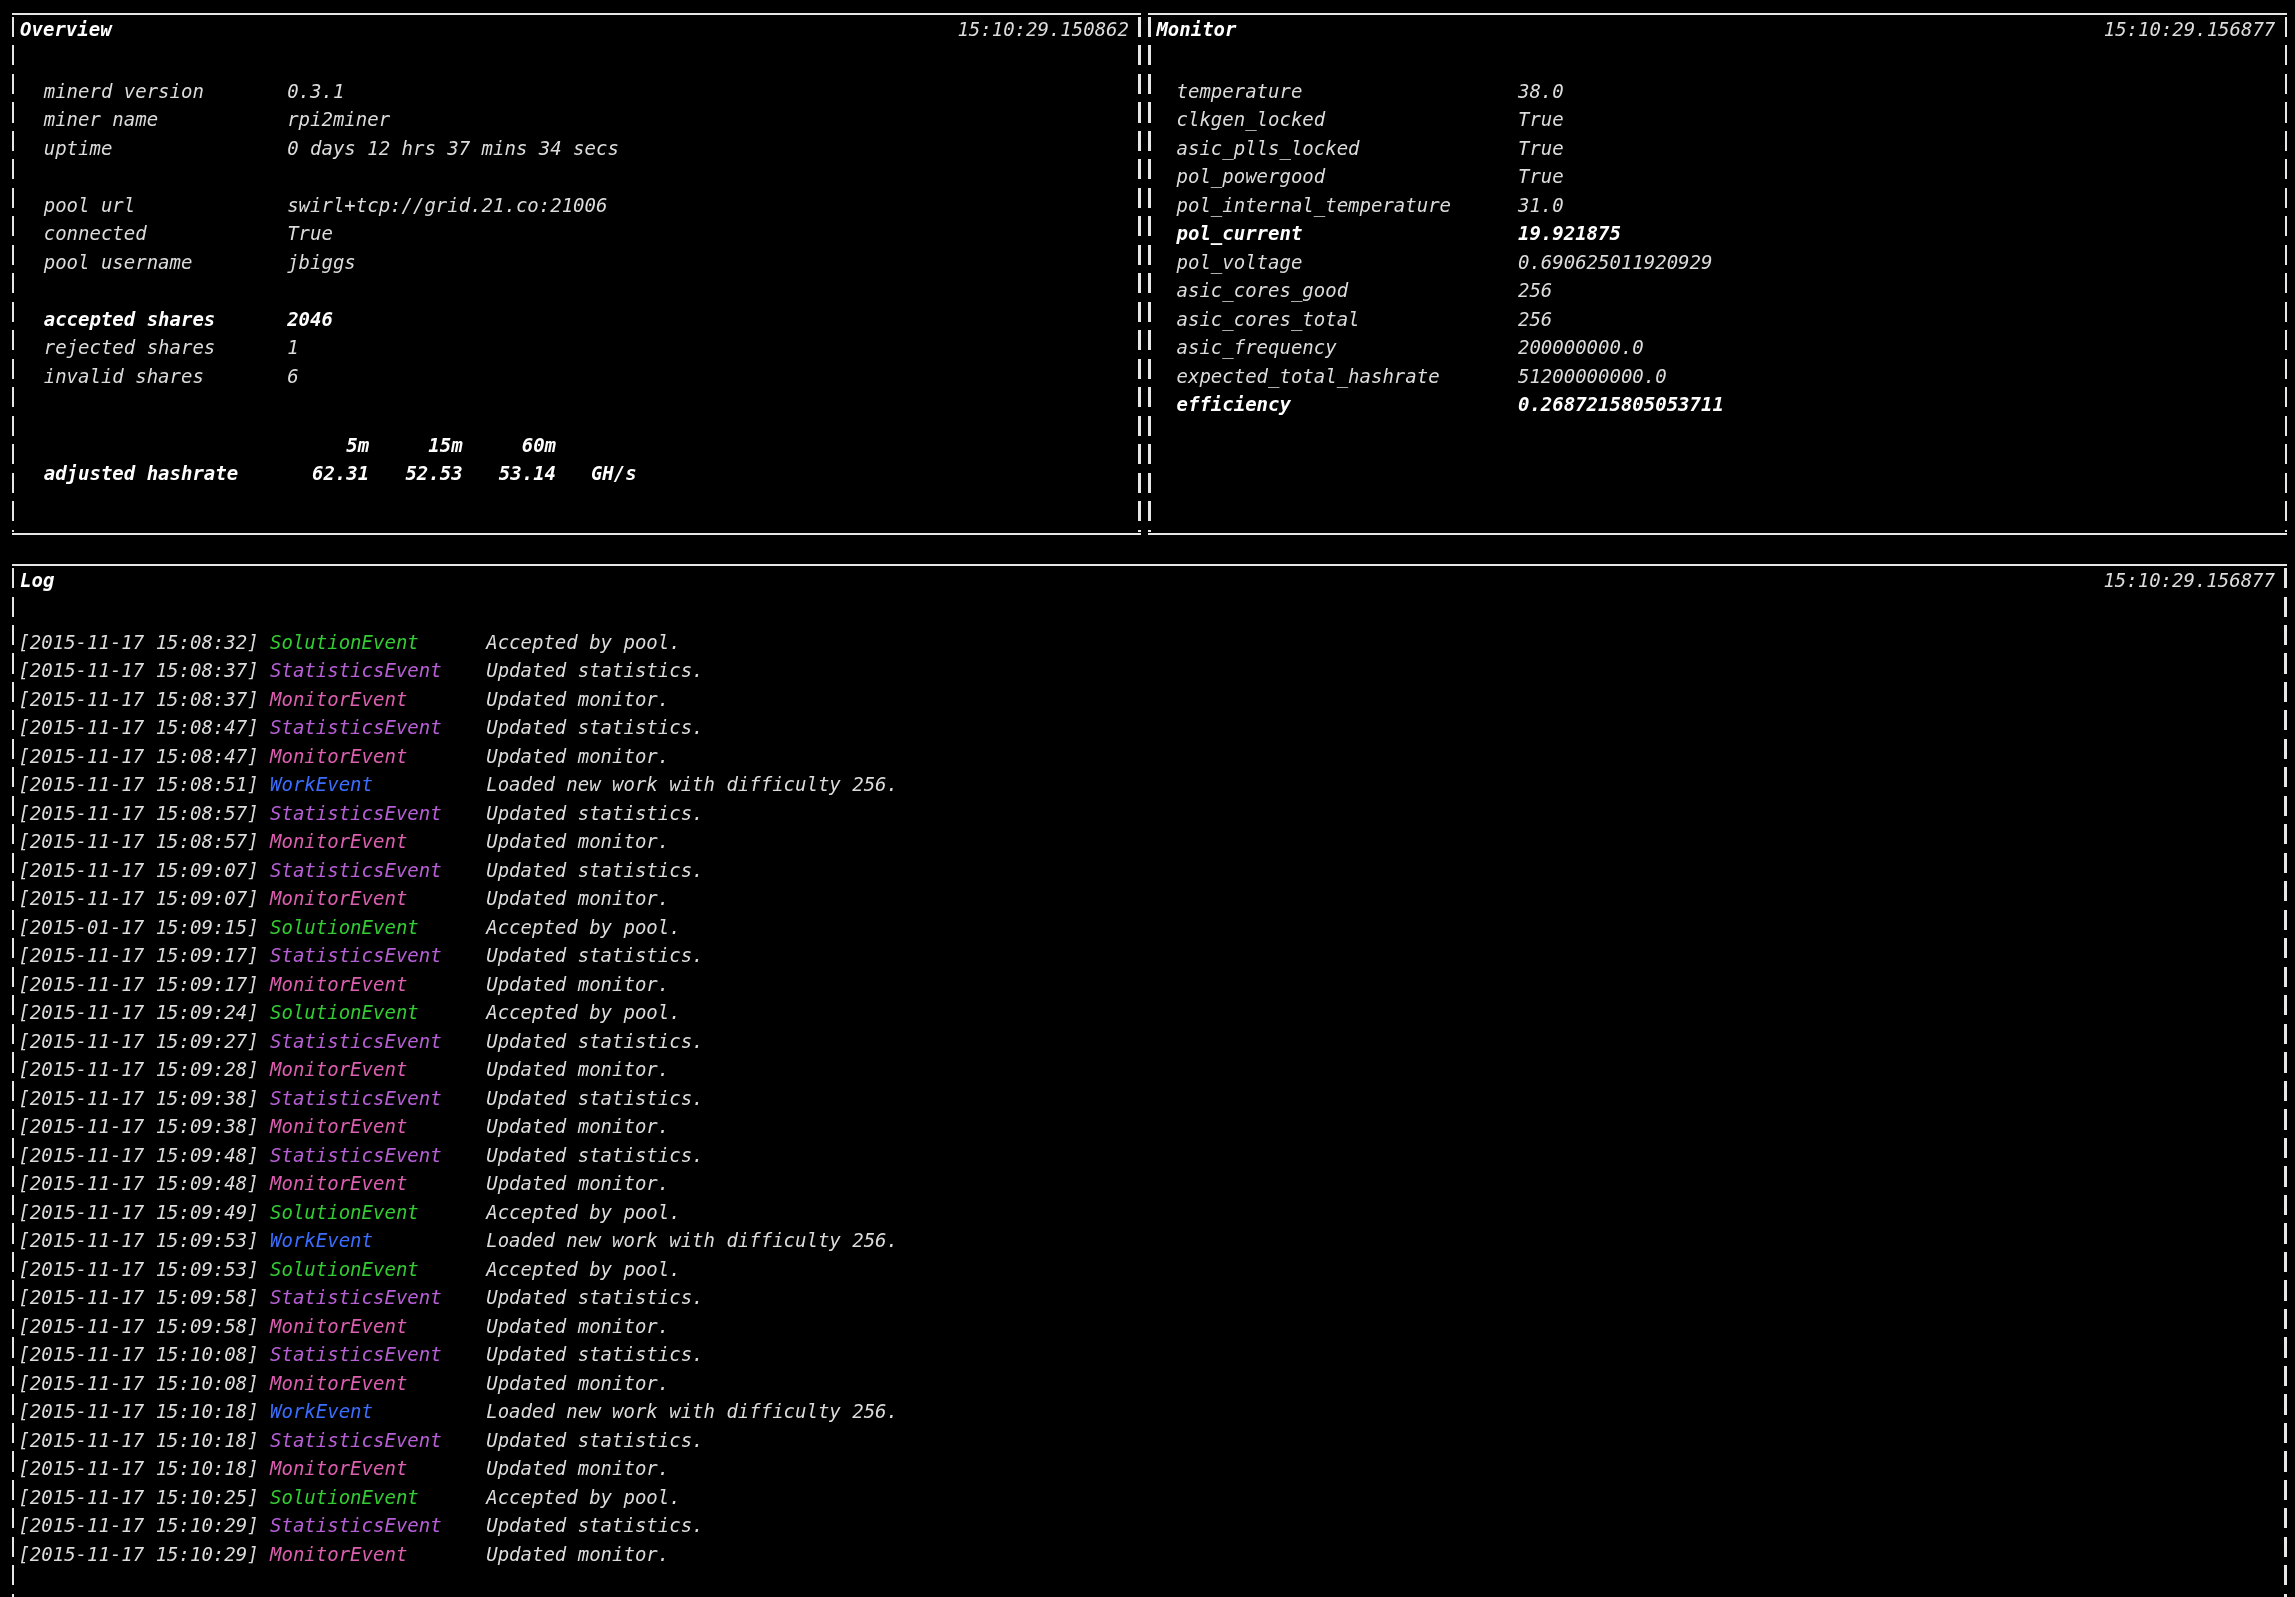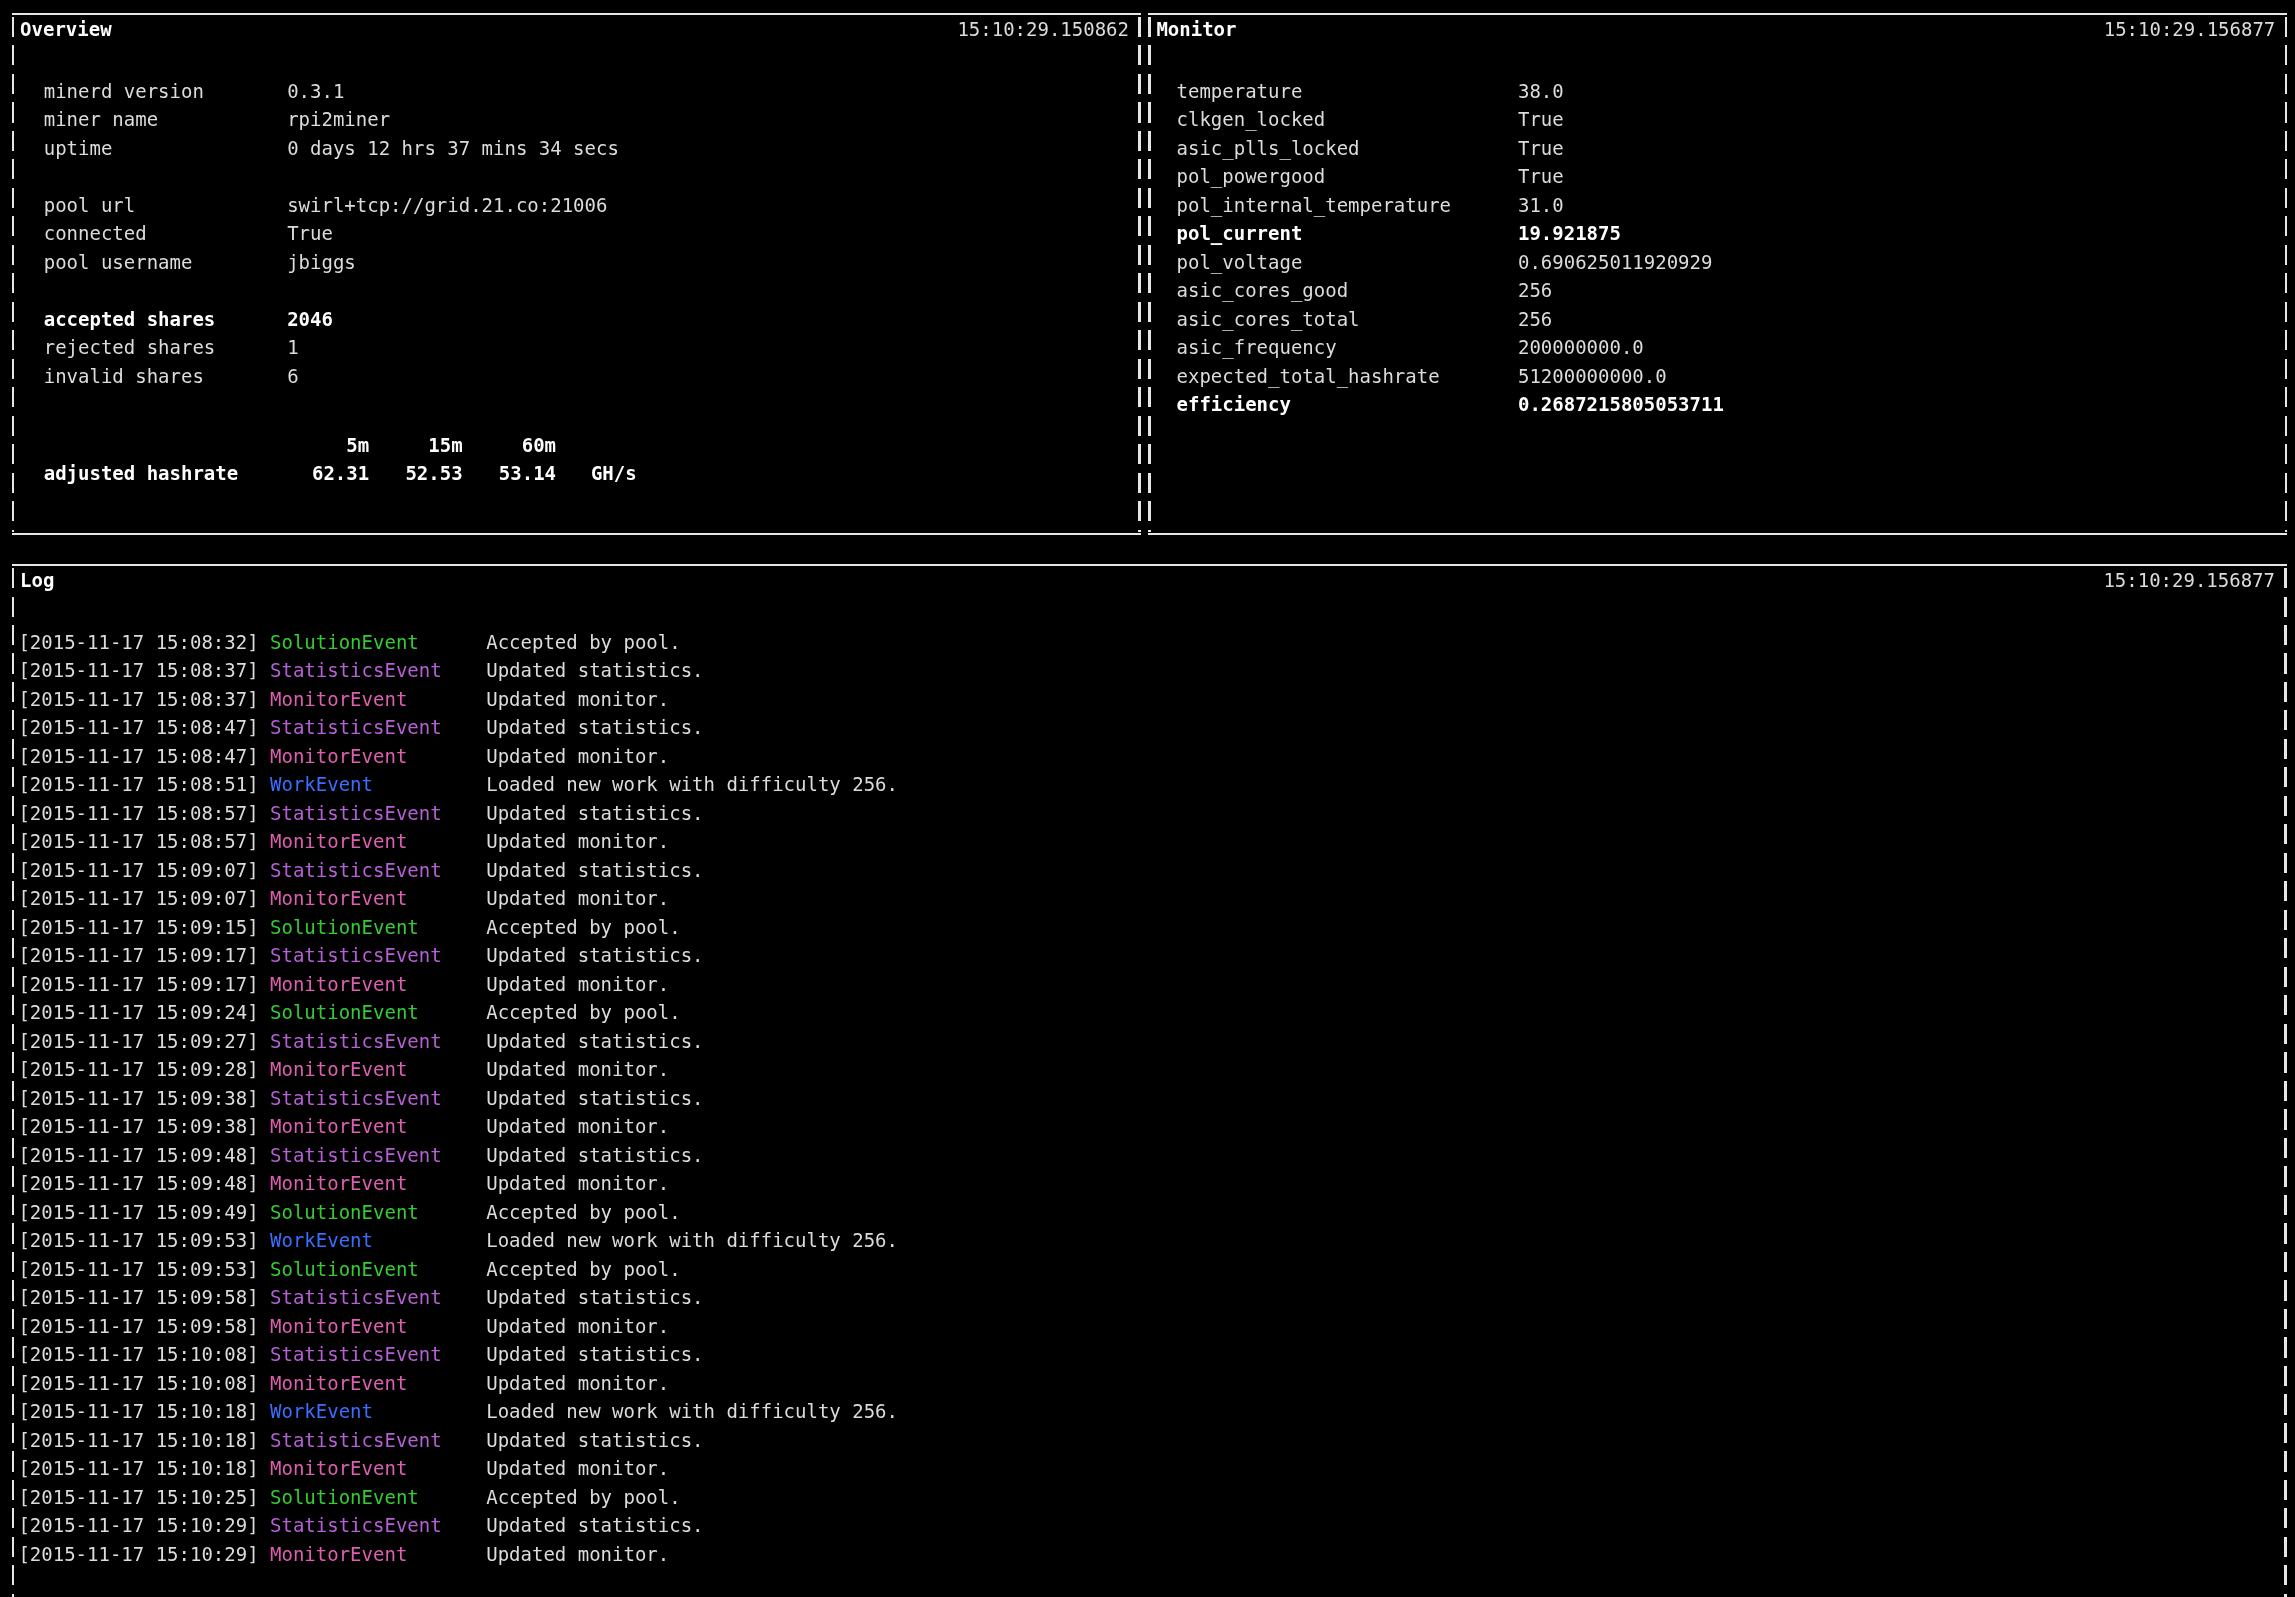--- a/index.html
+++ b/index.html
@@ -21,20 +21,21 @@
     font-family: "DejaVu Sans Mono", "Liberation Mono", monospace;
     font-size: 19px;
     color: var(--text);
     overflow: hidden;
   }
   .screen {
     position: relative;
     width: 2295px; height: 1597px;
     background: var(--bg);
     overflow: hidden;
+    font-style: italic;
   }
   
   .panel {
     position: absolute;
     background: var(--bg);
     border-top: 2.5px solid var(--border);
     border-bottom: 2.5px solid var(--border);
   }
   .panel::before, .panel::after {
     content: "";
@@ -323,21 +324,21 @@
           <span class="log-message">Updated statistics.</span>
         </div>
 
         <div class="log-row">
           <span class="log-time">[2015-11-17 15:09:07]</span>
           <span class="log-event monitor">MonitorEvent</span>
           <span class="log-message">Updated monitor.</span>
         </div>
 
         <div class="log-row">
-          <span class="log-time">[2015-11-17 15:09:15]</span>
+          <span class="log-time">[2015-01-17 15:09:15]</span>
           <span class="log-event solution">SolutionEvent</span>
           <span class="log-message">Accepted by pool.</span>
         </div>
 
         <div class="log-row">
           <span class="log-time">[2015-11-17 15:09:17]</span>
           <span class="log-event statistics">StatisticsEvent</span>
           <span class="log-message">Updated statistics.</span>
         </div>
 

